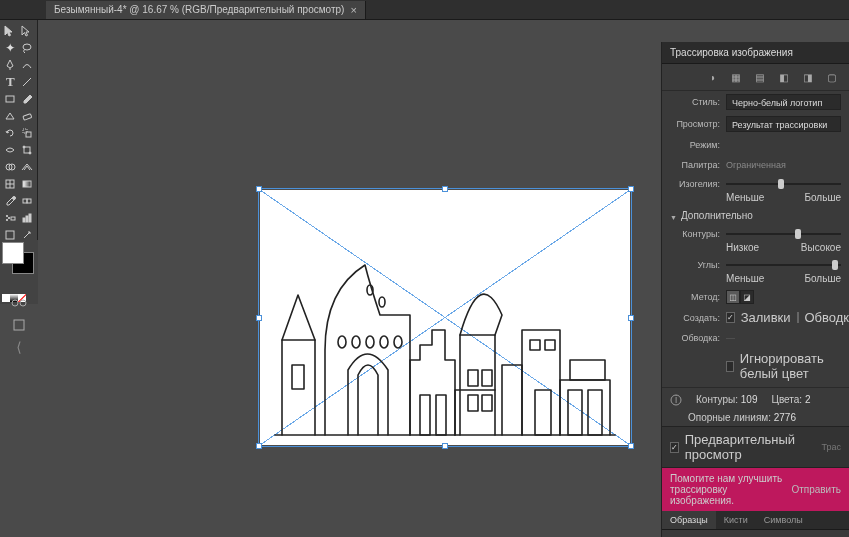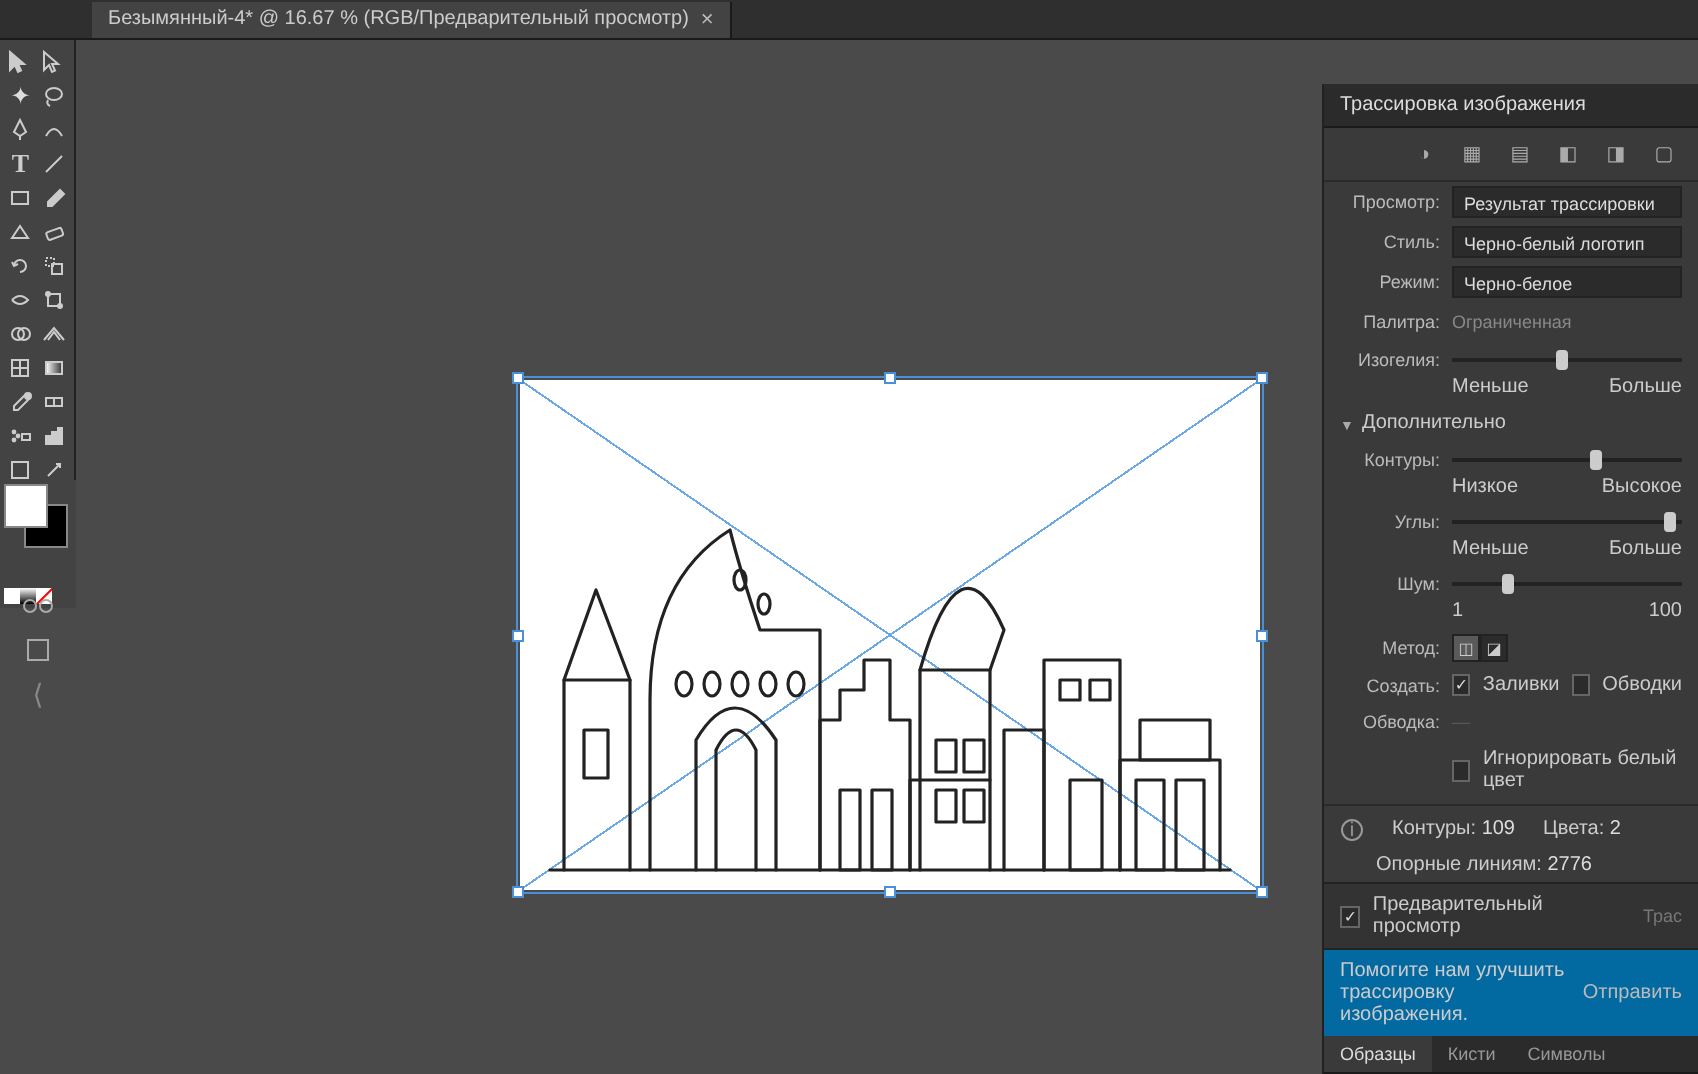--- a/index.html
+++ b/index.html
@@ -45,26 +45,26 @@
 .slider-thumb{position:absolute;top:-4px;width:6px;height:10px;background:#ccc;border-radius:2px}
 .slider-labels{display:flex;justify-content:space-between;font-size:8px;color:#999;padding-left:56px}
 .collapse-hdr{display:flex;align-items:flex-end;gap:4px;padding:4px 8px;font-size:9px;color:#ddd;cursor:pointer}
 .collapse-hdr::before{content:"▼";font-size:7px;color:#aaa}
 .toggle-row{display:flex;align-items:center;padding:3px 8px;gap:6px}
 .toggle-btns{display:flex;gap:0}
 .toggle-btn{width:14px;height:14px;background:#2b2b2b;border:1px solid #222;display:flex;align-items:center;justify-content:center;font-size:8px}
 .toggle-btn.active{background:#5a5a5a}
 .check{width:11px;height:11px;border:1px solid #666;background:#2b2b2b;display:inline-flex;align-items:center;justify-content:center;font-size:8px;color:#ddd}
 .check.on::after{content:"✓"}
-.check-lbl{font-size:10px;color:#ccc}
+.check-lbl{font-size:13px;color:#ccc}
 .sep{height:1px;background:#2a2a2a;margin:3px 0}
 .info-row{display:flex;gap:14px;padding:3px 8px;font-size:9px;color:#bbb}
 .info-row .v{color:#ddd}
 .preview-row{display:flex;align-items:center;padding:5px 8px;gap:6px;background:#333;border-top:1px solid #222;border-bottom:1px solid #222}
-.help-row{padding:5px 8px;font-size:8px;color:#999;display:flex;justify-content:space-between;align-items:center;background:#0369a1}
+.help-row{padding:5px 8px;font-size:8px;color:#999;display:flex;justify-content:space-between;align-items:center;background:#be185d}
 .help-row .link{color:#bbb;cursor:pointer}
 .swatch-tabs{display:flex;background:#2b2b2b;border-bottom:1px solid #1a1a1a}
 .swatch-tabs div{padding:4px 8px;font-size:9px;color:#999;cursor:pointer}
 .swatch-tabs div.active{color:#ddd;background:#3a3a3a}
 svg.ticon{width:12px;height:12px}
 .warn-icon{width:12px;height:12px}
 </style>
 </head>
 <body>
 
@@ -356,30 +356,29 @@
   <div class="icon-row">
     <span>◑</span>
     <span>▦</span>
     <span>▤</span>
     <span>◧</span>
     <span>◨</span>
     <span>▢</span>
   </div>
 
   <div class="prop-row">
+    <span class="prop-label">Стиль:</span>
+    <span class="prop-val">Черно-белый логотип</span>
+  </div>
+  <div class="prop-row">
     <span class="prop-label">Просмотр:</span>
     <span class="prop-val">Результат трассировки</span>
   </div>
   <div class="prop-row">
-    <span class="prop-label">Стиль:</span>
-    <span class="prop-val">Черно-белый логотип</span>
-  </div>
-  <div class="prop-row">
     <span class="prop-label">Режим:</span>
-    <span class="prop-val">Черно-белое</span>
   </div>
   <div class="prop-row">
     <span class="prop-label">Палитра:</span>
     <span class="prop-static">Ограниченная</span>
   </div>
 
   <div class="slider-row">
     <div class="slider-head">
       <span class="prop-label">Изогелия:</span>
       <div class="slider-track">
@@ -411,32 +410,20 @@
   <div class="slider-row">
     <div class="slider-head">
       <span class="prop-label">Углы:</span>
       <div class="slider-track">
           <div class="slider-thumb" style="left:92%"></div>
         </div>
     </div>
     <div class="slider-labels">
         <span>Меньше</span>
         <span>Больше</span>
-      </div>
-  </div>
-  <div class="slider-row">
-    <div class="slider-head">
-      <span class="prop-label">Шум:</span>
-      <div class="slider-track">
-          <div class="slider-thumb" style="left:22%"></div>
-        </div>
-    </div>
-    <div class="slider-labels">
-        <span>1</span>
-        <span>100</span>
       </div>
   </div>
 
   <div class="toggle-row">
     <span class="prop-label">Метод:</span>
     <div class="toggle-btns">
       <span class="toggle-btn active">◫</span>
       <span class="toggle-btn">◪</span>
     </div>
   </div>

